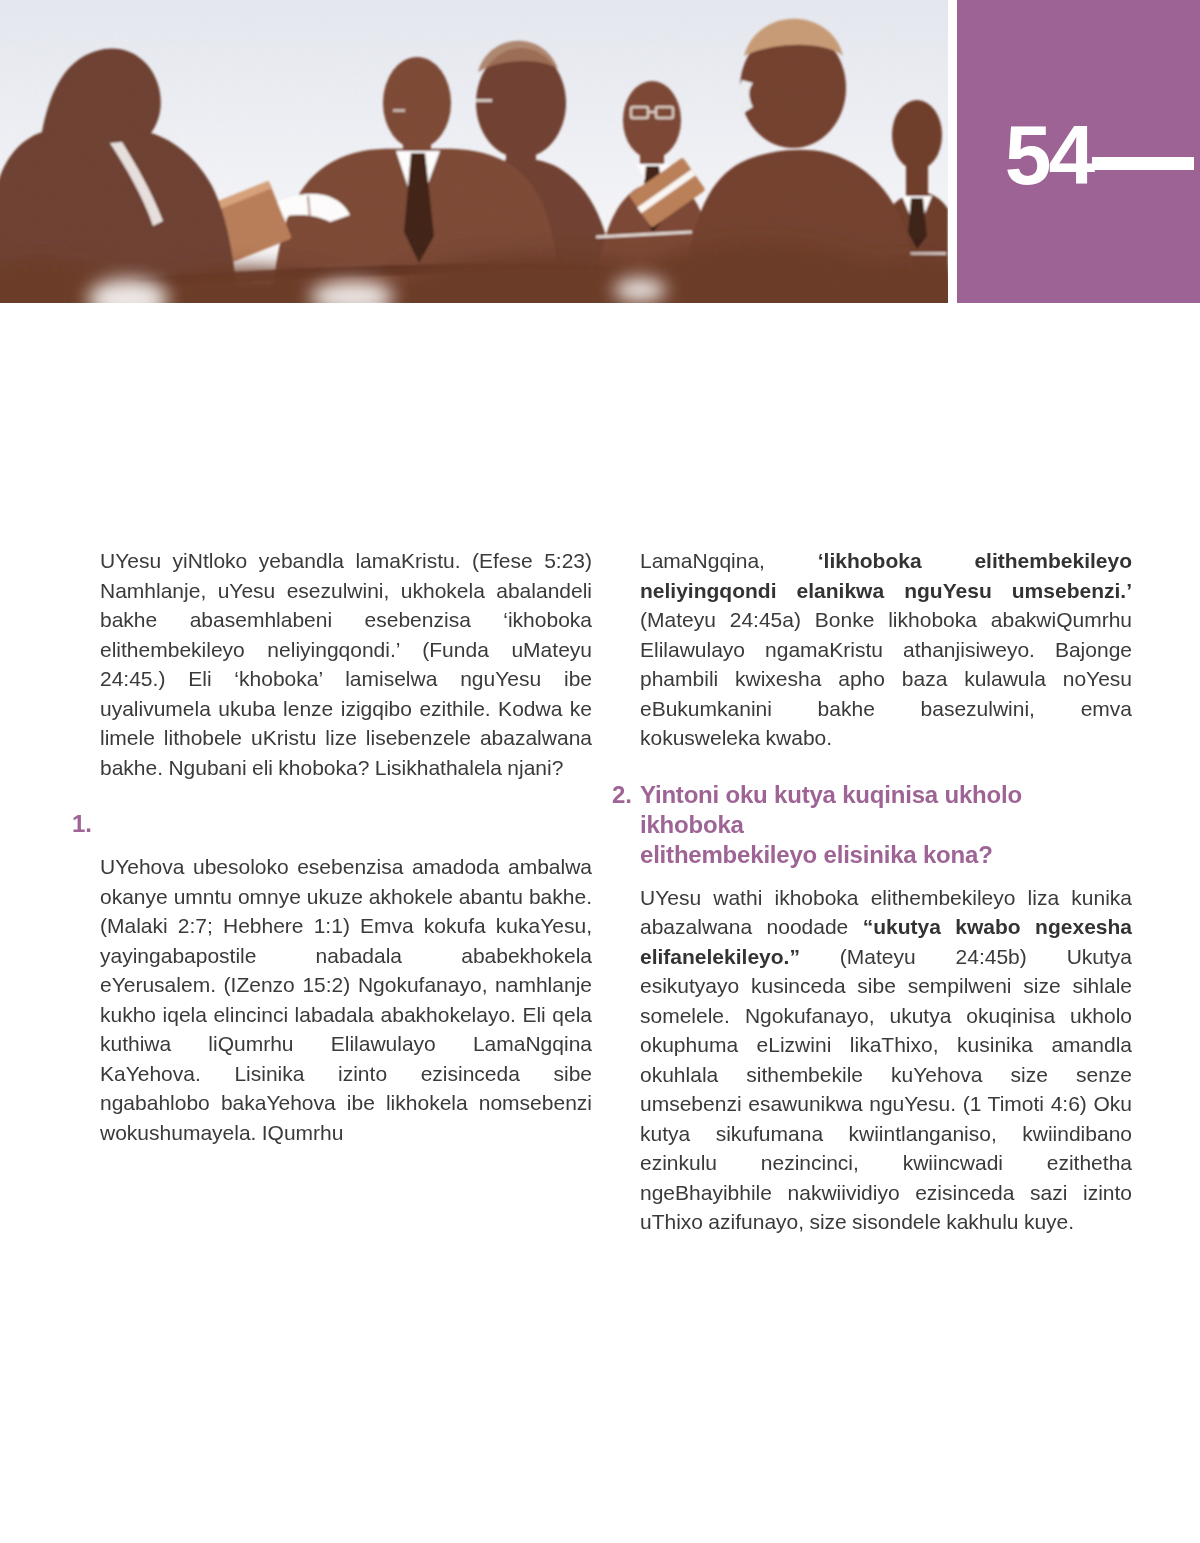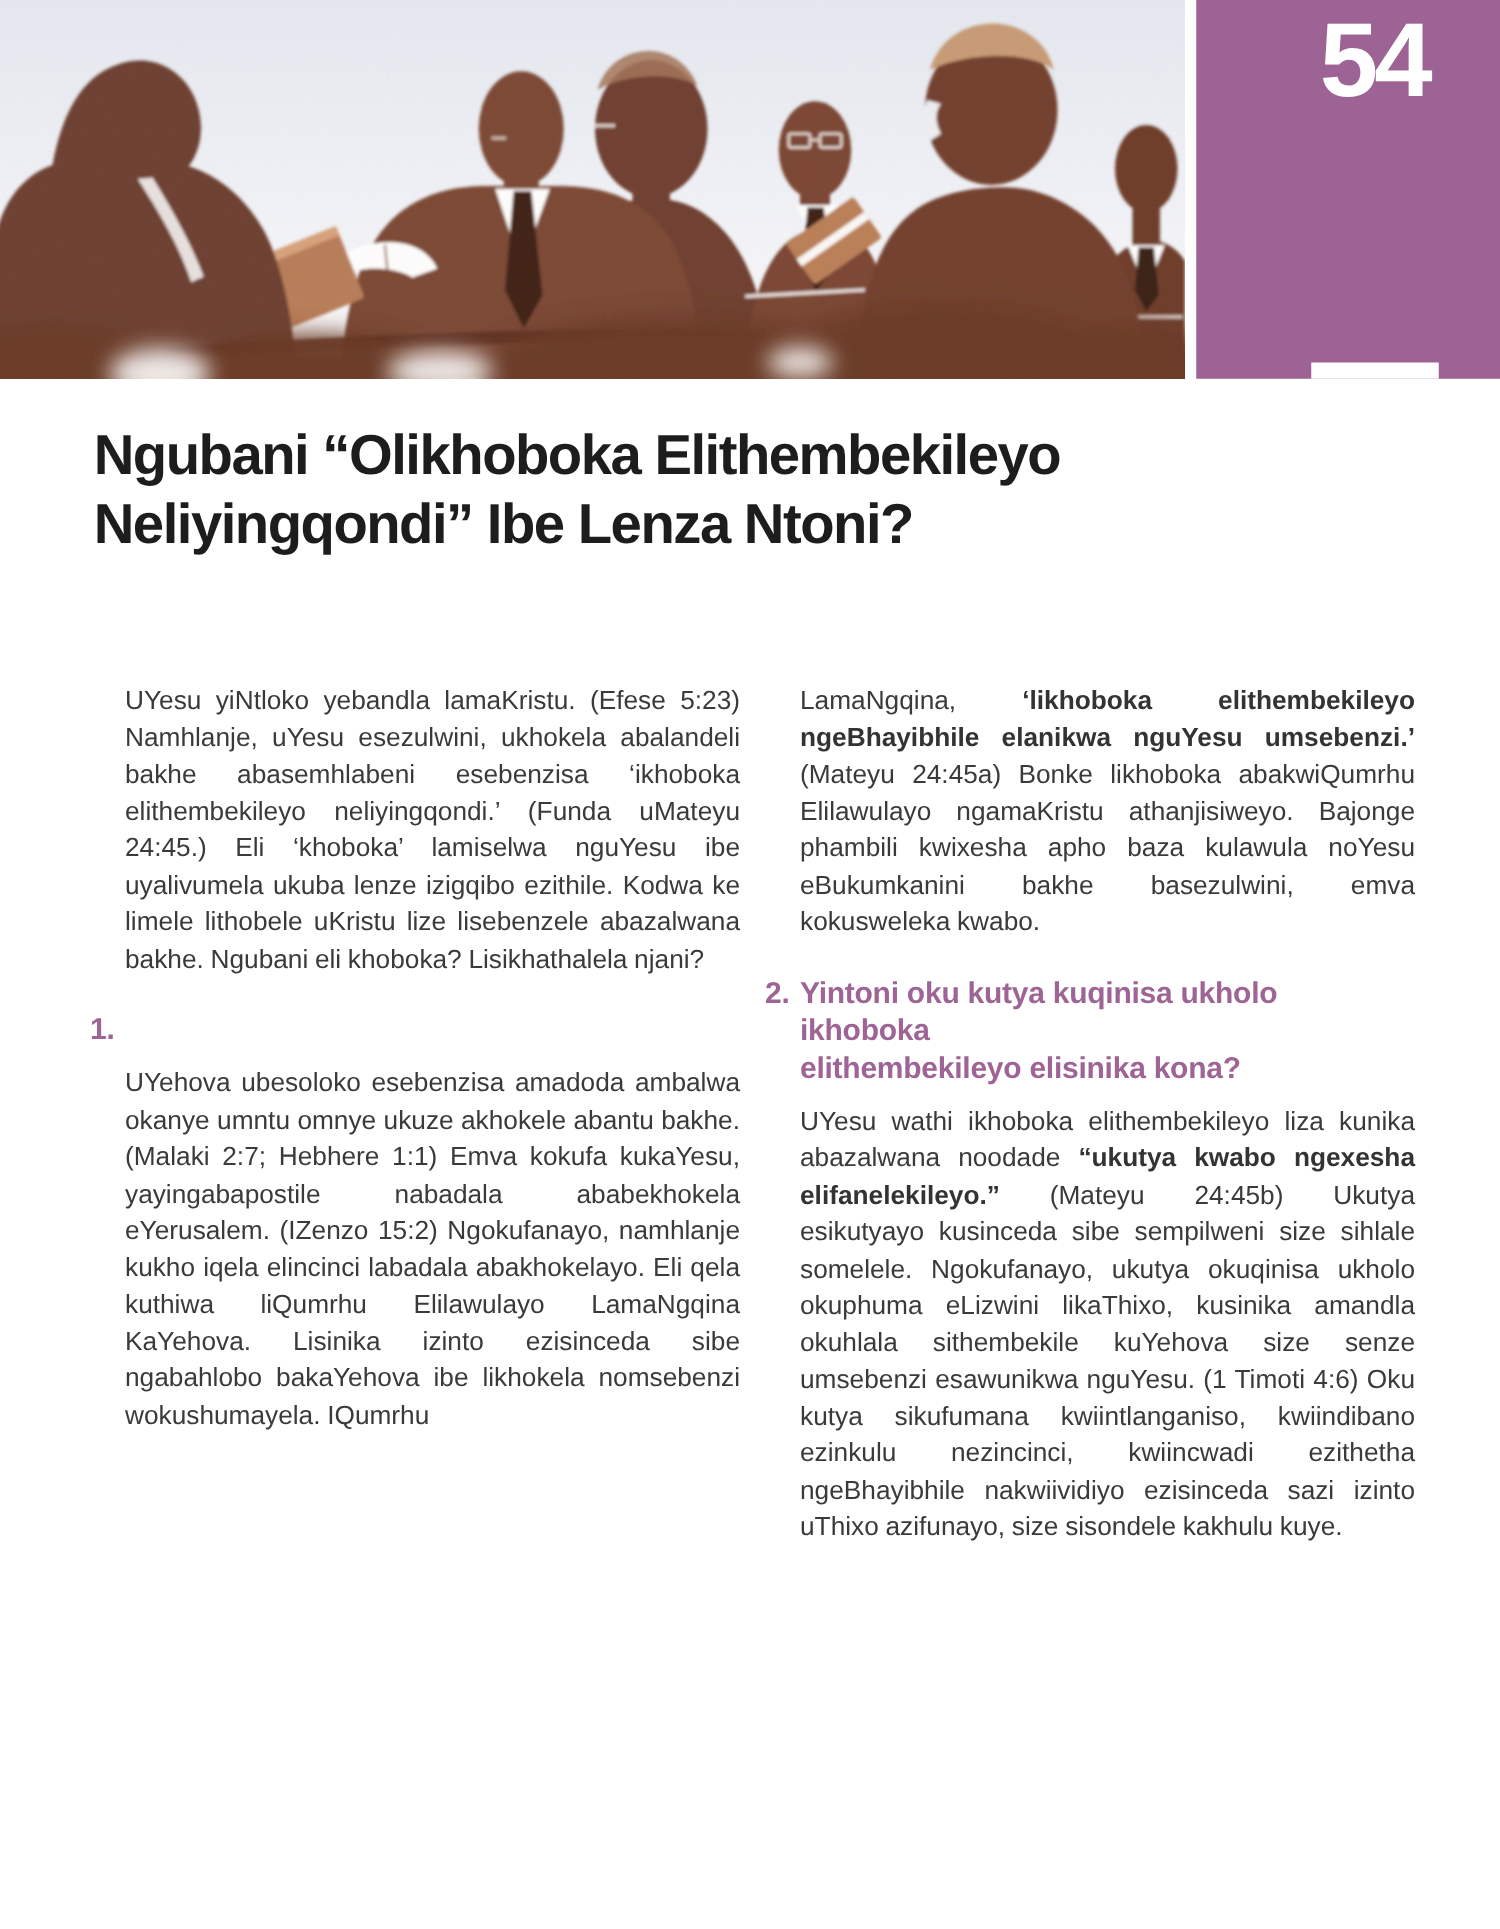--- a/index.html
+++ b/index.html
@@ -7,22 +7,22 @@
   .page {
     position:relative; width:1200px; height:1543px; background:#ffffff;
     font-family:"Liberation Sans", sans-serif; overflow:hidden;
   }
   
   .hero-row { position:absolute; top:0; left:0; width:1200px; height:303px; display:flex; }
   .hero-image { width:948px; height:303px; flex:none; }
   .hero-image svg { display:block; width:100%; height:100%; }
   .hero-gap { width:9px; flex:none; background:#ffffff; }
   .number-box {
-    flex:1; background:#9c6394; display:flex; flex-direction:column;
-    align-items:center; justify-content:space-between; padding-top:6px;padding-left:42px;
+    flex:1; background:#9c6394; display:flex; 
+    align-items:center; justify-content:center; padding-top:6px;padding-left:42px;
   }
   .lesson-number {
     color:#ffffff; font-size:84px; font-weight:700; line-height:1;
     letter-spacing:-3px;
   }
   .number-rule { width:102px; height:13px; background:#ffffff; margin-top:18px; }
   
   .page-title {
     position:absolute; left:75px; top:336px; width:1070px;
     font-size:45px; line-height:55px; font-weight:700; color:#1d1d1d;
@@ -171,37 +171,35 @@
     </div>
 
     <div class="hero-gap"></div>
 
     <div class="number-box">
       <div class="lesson-number">54</div>
       <div class="number-rule"></div>
     </div>
   </div>
 
-  <h1 class="page-title">Ngubani “Olikhoboka Elithembekileyo
-Neliyingqondi” Ibe Lenza Ntoni?</h1>
 
   <div class="columns">
 
     <div class="col">
       <p class="body"><span>UYesu yiNtloko yebandla lamaKristu. (Efese 5:23) Namhlanje, uYesu esezulwini, ukhokela abalandeli bakhe abasemhlabeni esebenzisa ‘ikhoboka elithembekileyo neliyingqondi.’ (Funda uMateyu 24:45.) Eli ‘khoboka’ lamiselwa nguYesu ibe uyalivumela ukuba lenze izigqibo ezithile. Kodwa ke limele lithobele uKristu lize lisebenzele abazalwana bakhe. Ngubani eli khoboka? Lisikhathalela njani?</span></p>
 
       <div class="subheading">
         <span class="num">1.</span>
       </div>
 
       <p class="body"><span>UYehova ubesoloko esebenzisa amadoda ambalwa okanye umntu omnye ukuze akhokele abantu bakhe. (Malaki 2:7; Hebhere 1:1) Emva kokufa kukaYesu, yayingabapostile nabadala ababekhokela eYerusalem. (IZenzo 15:2) Ngokufanayo, namhlanje kukho iqela elincinci labadala abakhokelayo. Eli qela kuthiwa liQumrhu Elilawulayo LamaNgqina KaYehova. Lisinika izinto ezisinceda sibe ngabahlobo bakaYehova ibe likhokela nomsebenzi wokushumayela. IQumrhu</span></p>
     </div>
 
     <div class="col">
-      <p class="body"><span>LamaNgqina, </span><b>‘likhoboka elithembekileyo ngeBhayibhile elanikwa nguYesu umsebenzi.’</b><span> (Mateyu 24:45a) Bonke likhoboka abakwiQumrhu Elilawulayo ngamaKristu athanjisiweyo. Bajonge phambili kwixesha apho baza kulawula noYesu eBukumkanini bakhe basezulwini, emva kokusweleka kwabo.</span></p>
+      <p class="body"><span>LamaNgqina, </span><b>‘likhoboka elithembekileyo neliyingqondi elanikwa nguYesu umsebenzi.’</b><span> (Mateyu 24:45a) Bonke likhoboka abakwiQumrhu Elilawulayo ngamaKristu athanjisiweyo. Bajonge phambili kwixesha apho baza kulawula noYesu eBukumkanini bakhe basezulwini, emva kokusweleka kwabo.</span></p>
 
       <div class="subheading">
         <span class="num">2.</span>
         <span class="txt">Yintoni oku kutya kuqinisa ukholo ikhoboka
 elithembekileyo elisinika kona?</span>
       </div>
 
       <p class="body"><span>UYesu wathi ikhoboka elithembekileyo liza kunika abazalwana noodade </span><b>“ukutya kwabo ngexesha elifanelekileyo.”</b><span> (Mateyu 24:45b) Ukutya esikutyayo kusinceda sibe sempilweni size sihlale somelele. Ngokufanayo, ukutya okuqinisa ukholo okuphuma eLizwini likaThixo, kusinika amandla okuhlala sithembekile kuYehova size senze umsebenzi esawunikwa nguYesu. (1 Timoti 4:6) Oku kutya sikufumana kwiintlanganiso, kwiindibano ezinkulu nezincinci, kwiincwadi ezithetha ngeBhayibhile nakwiividiyo ezisinceda sazi izinto uThixo azifunayo, size sisondele kakhulu kuye.</span></p>
     </div>
 

